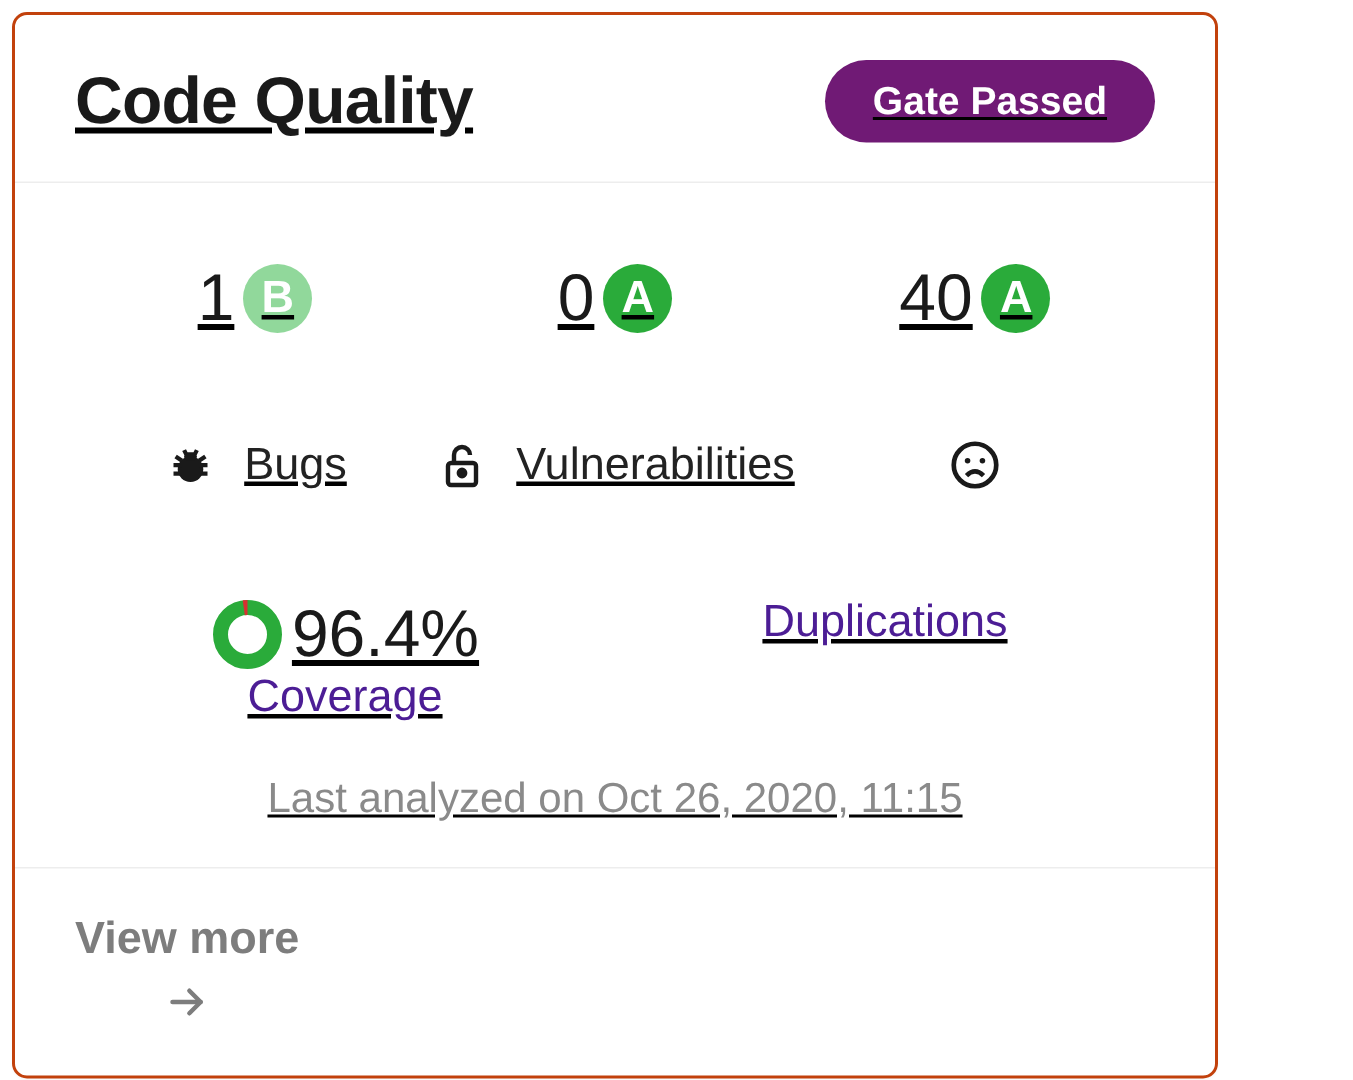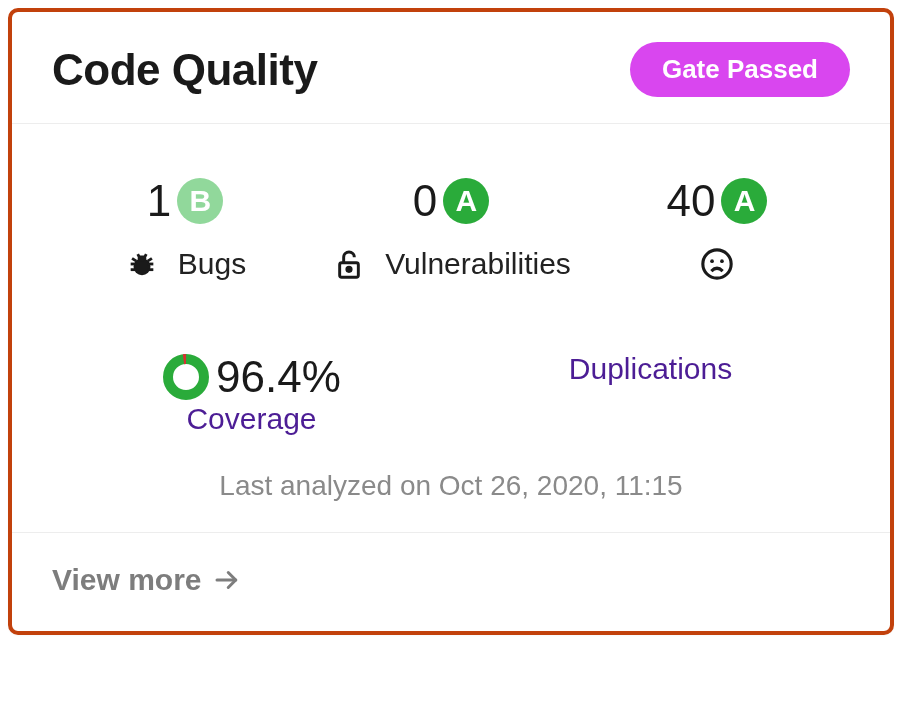--- a/index.html
+++ b/index.html
@@ -6,41 +6,42 @@
       margin: 0;
       padding: 0;
       box-sizing: border-box;
     }
     body {
       font-family: -apple-system, BlinkMacSystemFont, "Segoe UI", Helvetica, Arial, sans-serif;
       background: #fff;
       padding: 8px;
     }
     .card {
-      width: 886px;
-      border: 4px solid #c2410c;
+      width: 804px;
+      border: 2px solid #c2410c;
       border-radius: 10px;
       background: #fff;
       box-shadow: 0 1px 2px rgba(0,0,0,0.03);
+      text-decoration: underline;
     }
     .card-header {
       display: flex;
       align-items: center;
       justify-content: space-between;
       padding: 30px 40px 26px 40px;
       border-bottom: 1px solid #ededed;
     }
     .card-title {
       font-size: 44px;
       font-weight: 800;
       color: #1a1a1a;
       letter-spacing: -0.5px;
     }
     .gate-badge {
-      background: #d946ef;
+      background: #701a75;
       color: #fff;
       font-size: 26px;
       font-weight: 600;
       padding: 12px 32px;
       border-radius: 999px;
     }
     .card-body {
       padding: 50px 40px 30px 40px;
     }
     .metrics-row {
@@ -77,20 +78,21 @@
       color: #fff;
       font-size: 30px;
       font-weight: 600;
     }
     .grade-a { background: #2aab3a; }
     .grade-b { background: #91d89b; color: #fff; }
     .metric-bottom {
       display: flex;
       align-items: center;
       gap: 18px;
+      margin-top: 48px;
     }
     .metric-label {
       font-size: 30px;
       font-weight: 400;
       color: #222;
     }
     .metric-icon {
       display: inline-flex;
       align-items: center;
       justify-content: center;
@@ -146,20 +148,21 @@
       padding: 30px 40px 34px 40px;
     }
     .view-more {
       display: inline-flex;
       align-items: center;
       gap: 10px;
       font-size: 30px;
       font-weight: 700;
       color: #7d7d7d;
       cursor: pointer;
+      flex-direction: column;
     }
     .arrow-icon {
       display: inline-flex;
       align-items: center;
     }
   </style>
 </head>
 <body>
 
 <div class="card">

